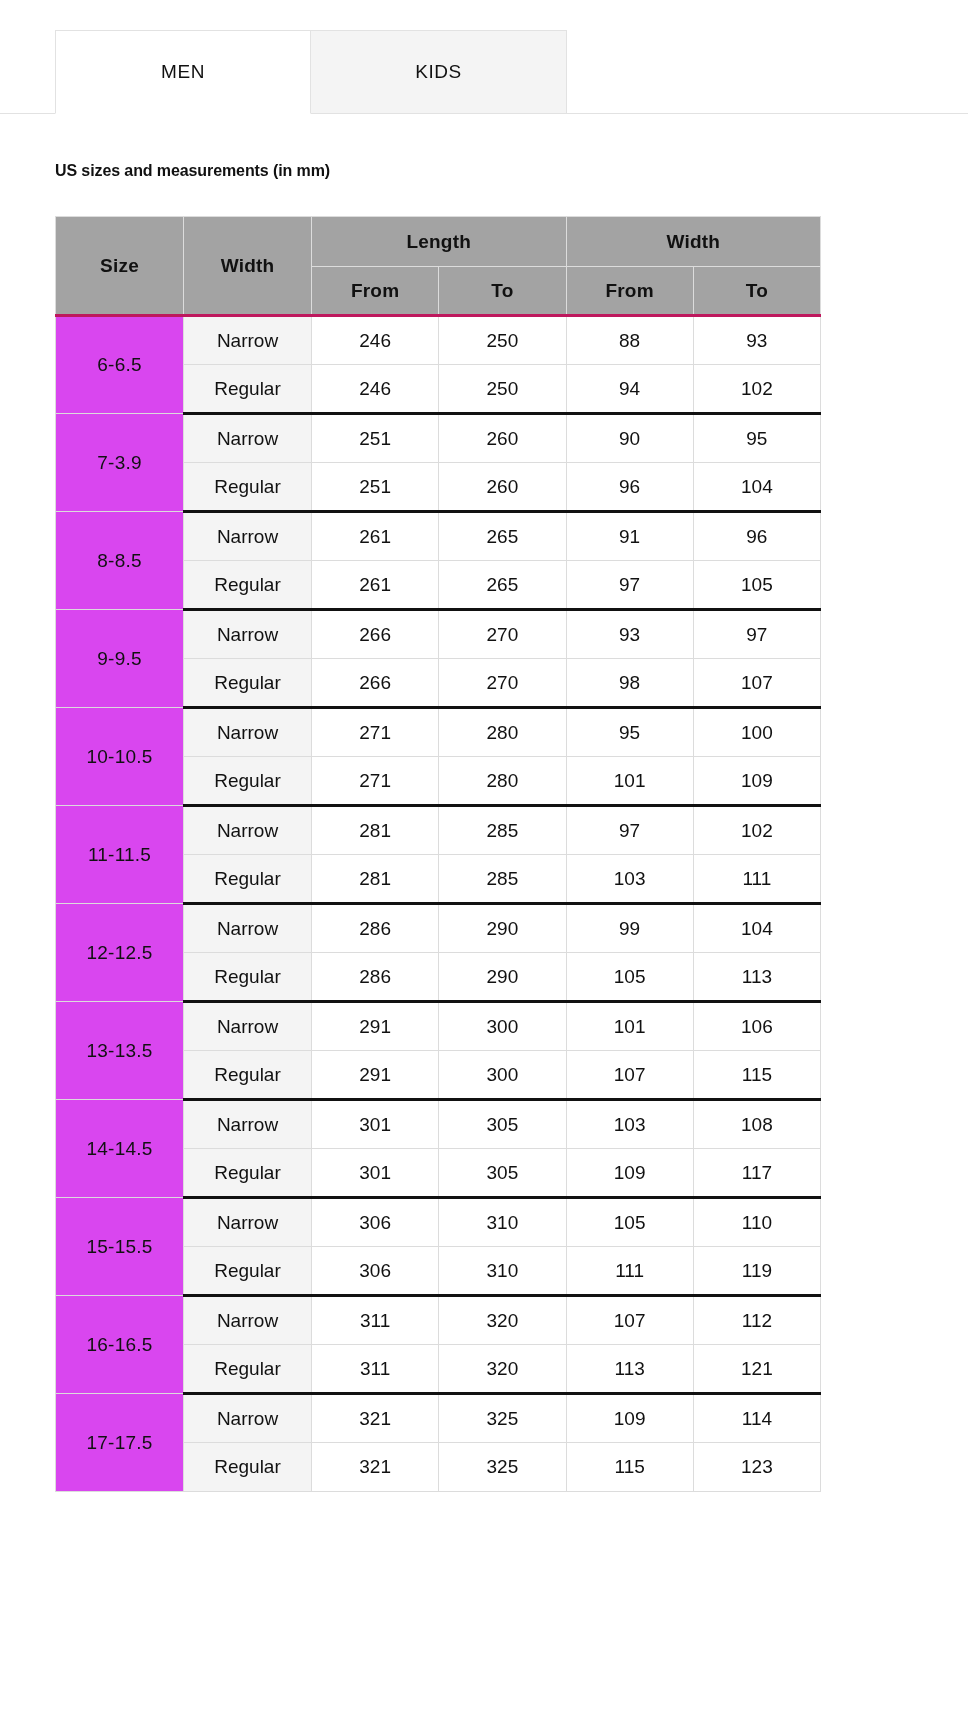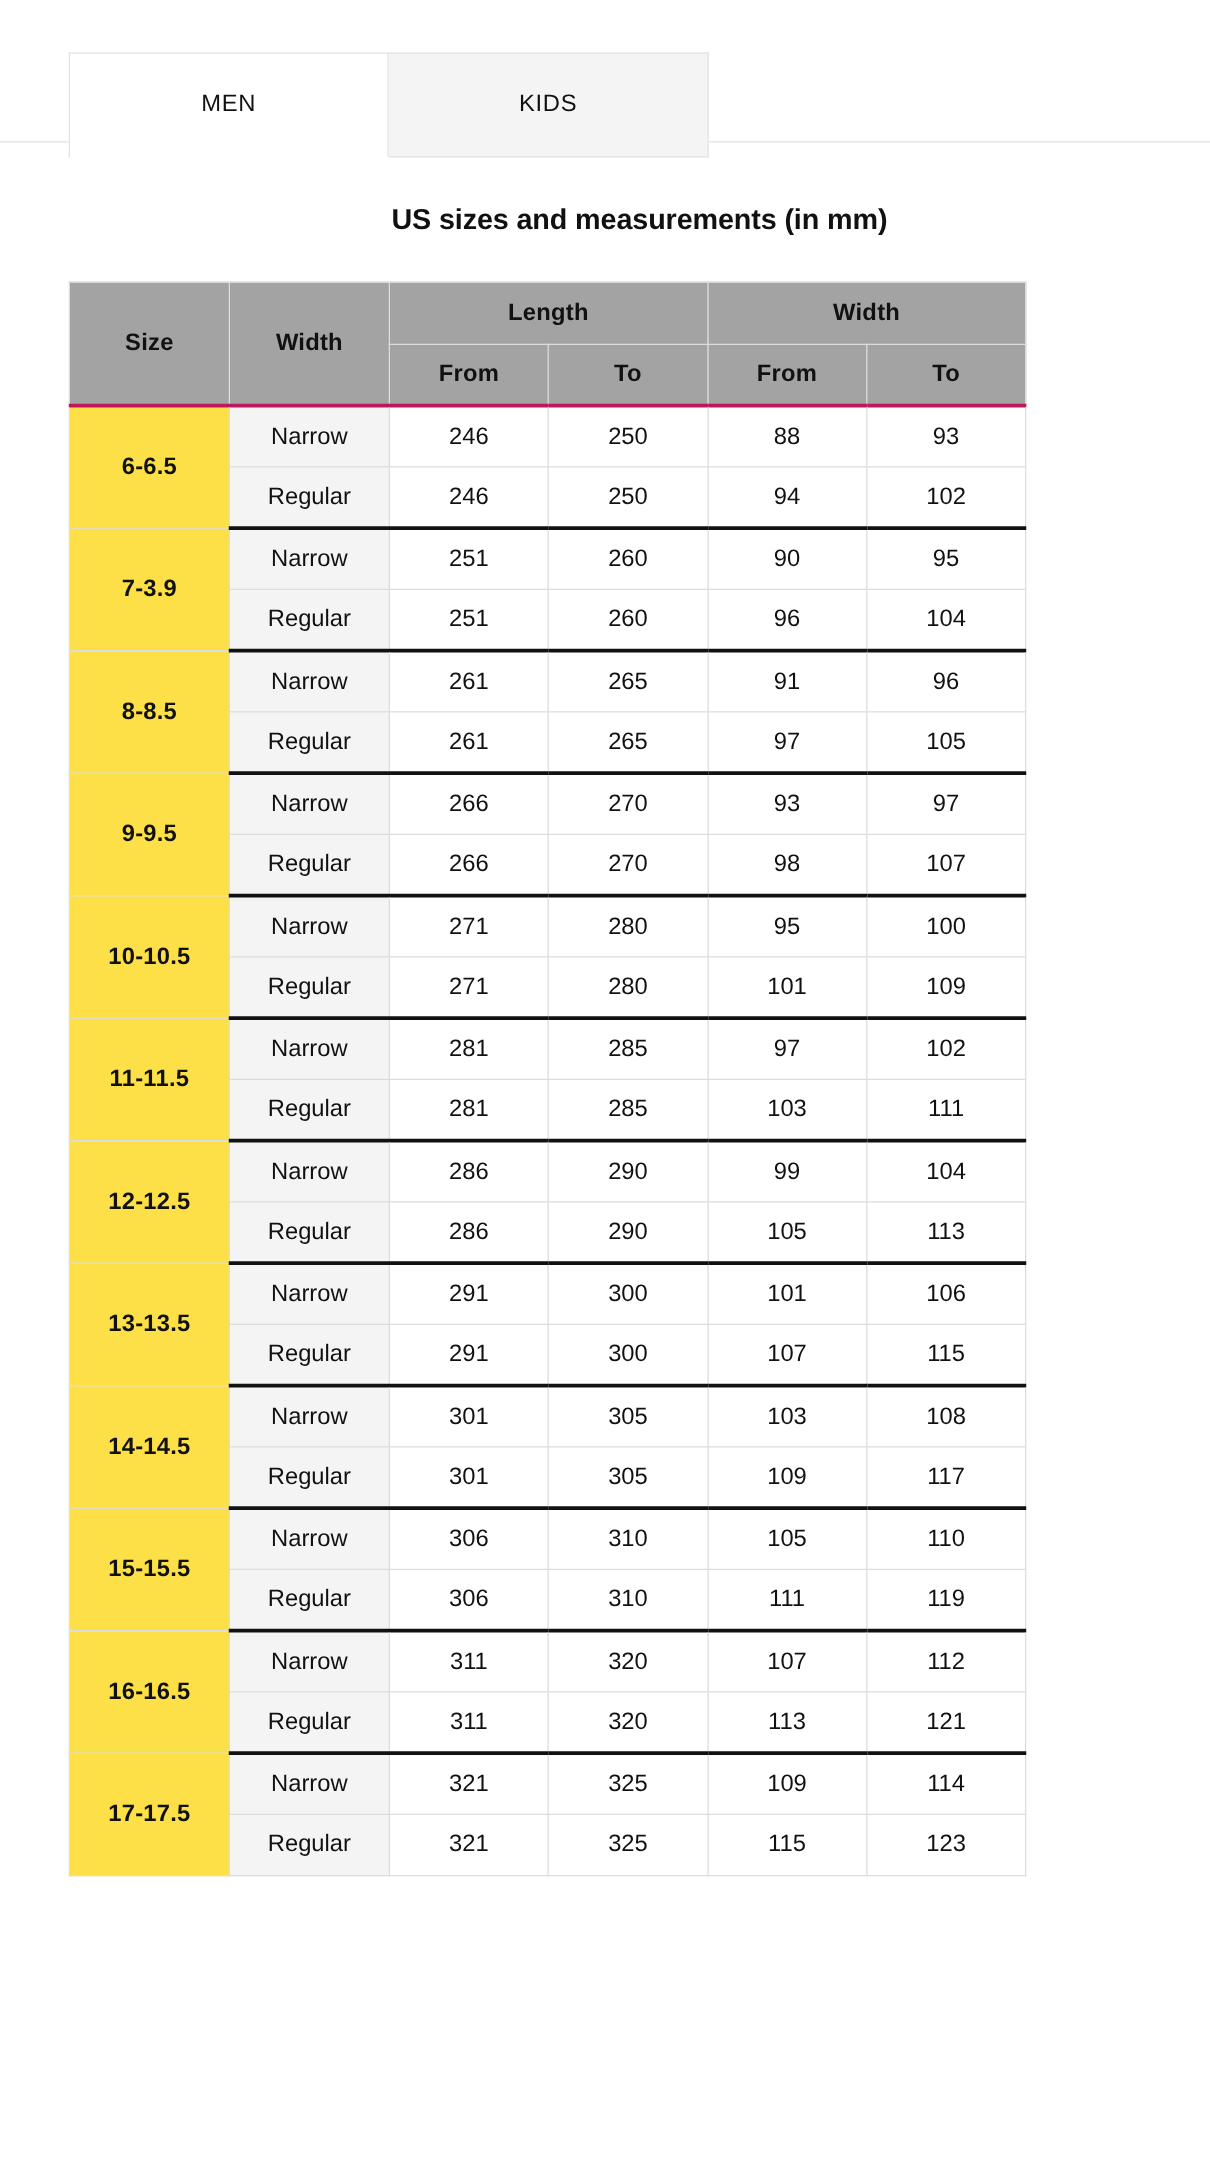--- a/index.html
+++ b/index.html
@@ -19,21 +19,21 @@
   
   .tabbar {
     position: relative;
     height: 84px;
     margin-top: 30px;
     border-bottom: 1px solid #e2e2e2;
   }
   .tabbar-inner {
     position: absolute;
     left: 55px;
-    top: 12px;
+    top: 0;
     display: flex;
     height: 68px;
   }
   .tab {
     width: 256px;
     height: 84px;
     display: flex;
     align-items: center;
     justify-content: center;
     font-size: 19px;
@@ -49,25 +49,24 @@
   .tab.active {
     background: #ffffff;
     border-bottom: 1px solid #ffffff;
     position: relative;
     z-index: 2;
   }
 
   
   .heading {
     margin: 48px 0 0 55px;
-    font-size: 23px;
+    font-size: 16px;
     font-weight: bold;
     letter-spacing: -0.1px;
     color: #111111;
-    text-align: center;
   }
 
   
   .table-wrap {
     margin: 36px 0 0 55px;
     width: 766px;
   }
   table.size-table {
     border-collapse: collapse;
     width: 766px;
@@ -96,22 +95,22 @@
   thead th[rowspan] {
     border-bottom: 3px solid #be185d;
   }
   
   tbody td {
     height: 49px;
     font-size: 20px;
     color: #111111;
   }
   td.c-size {
-    background: #fde047;
-    font-weight: bold;
+    background: #d946ef;
+    font-weight: normal;
     font-size: 20px;
     letter-spacing: 0.2px;
   }
   td.c-width {
     background: #f4f4f4;
     font-weight: normal;
     font-size: 19px;
   }
   td.c-num {
     background: #ffffff;

